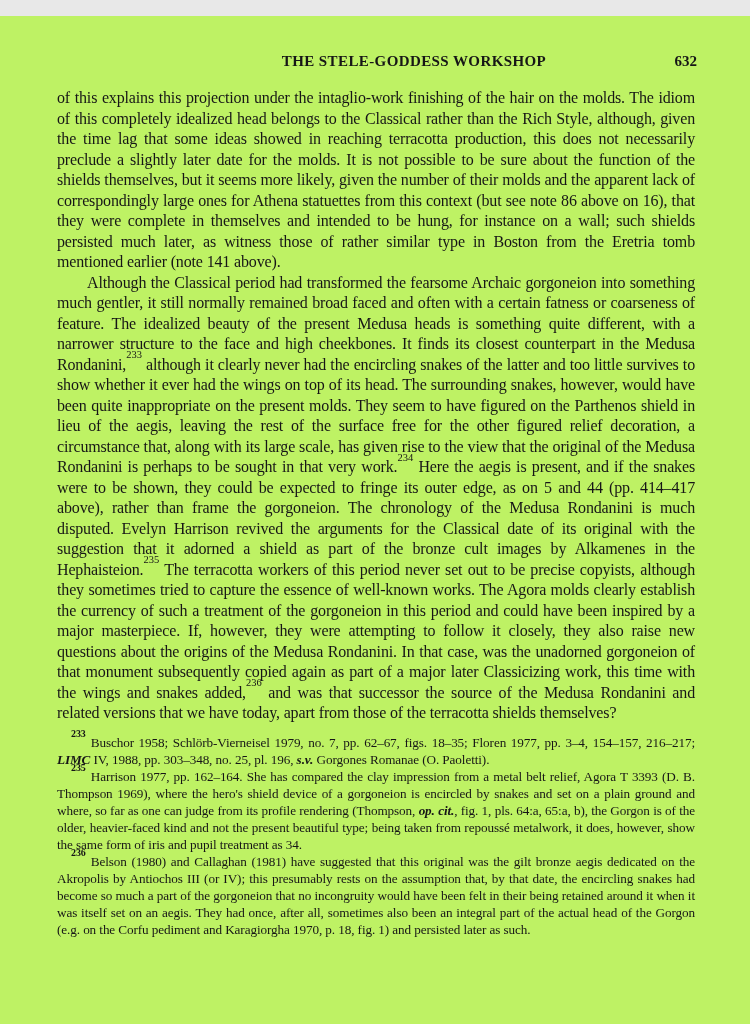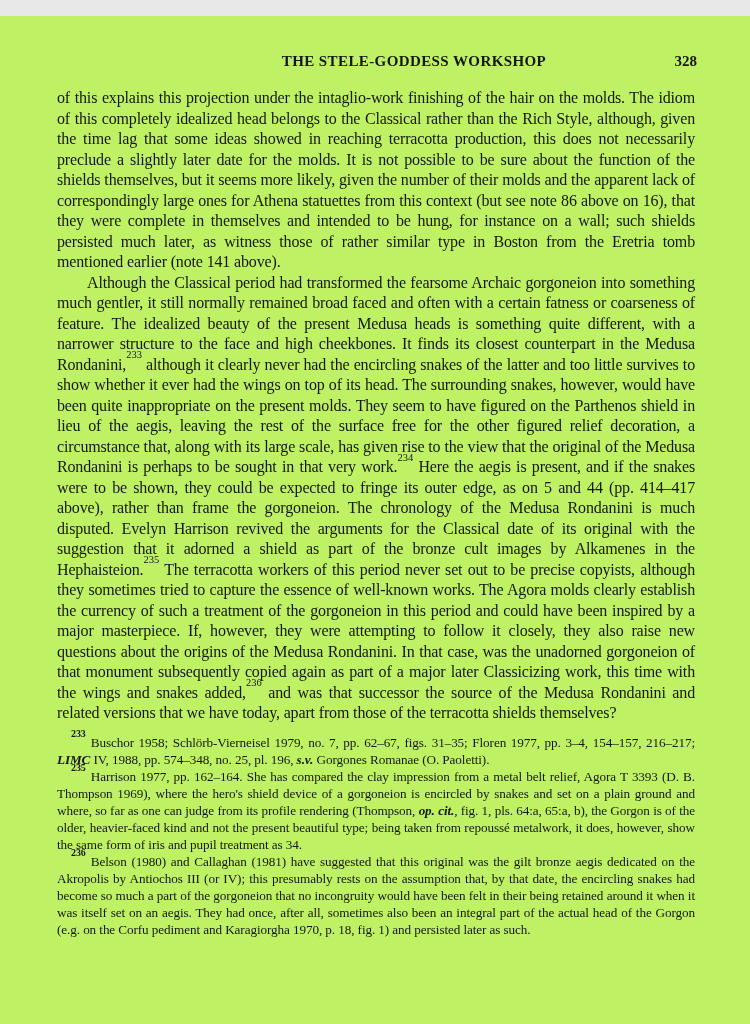--- a/index.html
+++ b/index.html
@@ -49,26 +49,26 @@
     padding-right:5px;
   }
   b{font-weight:400;}
   i{font-style:italic;font-weight:bold;}
 </style>
 </head>
 <body>
 
 <div class="page">
   <div class="running-head">THE STELE-GODDESS WORKSHOP</div>
-  <div class="page-number">328</div>
+  <div class="page-number">632</div>
 
   <div class="text-block">
     <div id="paragraphs">
         <p class=""><span>of this explains this projection under the intaglio-work finishing of the hair on the molds.  The idiom of this completely idealized head belongs to the Classical rather than the Rich Style, although, given the time lag that some ideas showed in reaching terracotta production, this does not necessarily preclude a slightly later date for the molds.  It is not possible to be sure about the function of the shields themselves, but it seems more likely, given the number of their molds and the apparent lack of correspondingly large ones for Athena statuettes from this context (but see note 86 above on </span><b>16</b><span>), that they were complete in themselves and intended to be hung, for instance on a wall; such shields persisted much later, as witness those of rather similar type in Boston from the Eretria tomb mentioned earlier (note 141 above).</span></p>
         <p class="indent"><span>Although the Classical period had transformed the fearsome Archaic gorgoneion into something much gentler, it still normally remained broad faced and often with a certain fatness or coarseness of feature.  The idealized beauty of the present Medusa heads is something quite different, with a narrower structure to the face and high cheekbones.  It finds its closest counterpart in the Medusa Rondanini,</span><sup class="fnref">233</sup><span> although it clearly never had the encircling snakes of the latter and too little survives to show whether it ever had the wings on top of its head.  The surrounding snakes, however, would have been quite inappropriate on the present molds.  They seem to have figured on the Parthenos shield in lieu of the aegis, leaving the rest of the surface free for the other figured relief decoration, a circumstance that, along with its large scale, has given rise to the view that the original of the Medusa Rondanini is perhaps to be sought in that very work.</span><sup class="fnref">234</sup><span>  Here the aegis is present, and if the snakes were to be shown, they could be expected to fringe its outer edge, as on </span><b>5</b><span> and </span><b>44</b><span> (pp. 414–417 above), rather than frame the gorgoneion.  The chronology of the Medusa Rondanini is much disputed.  Evelyn Harrison revived the arguments for the Classical date of its original with the suggestion that it adorned a shield as part of the bronze cult images by Alkamenes in the Hephaisteion.</span><sup class="fnref">235</sup><span>  The terracotta workers of this period never set out to be precise copyists, although they sometimes tried to capture the essence of well-known works.  The Agora molds clearly establish the currency of such a treatment of the gorgoneion in this period and could have been inspired by a major masterpiece.  If, however, they were attempting to follow it closely, they also raise new questions about the origins of the Medusa Rondanini.  In that case, was the unadorned gorgoneion of that monument subsequently copied again as part of a major later Classicizing work, this time with the wings and snakes added,</span><sup class="fnref">236</sup><span> and was that successor the source of the Medusa Rondanini and related versions that we have today, apart from those of the terracotta shields themselves?</span></p>
       </div>
     <div class="footnotes" id="footnotes">
-        <p class="footnote"><sup class="fn-num">233</sup><span>Buschor 1958; Schlörb-Vierneisel 1979, no. 7, pp. 62–67, figs. 31–35; Floren 1977, pp. 3–4, 154–157, 216–217; </span><i>LIMC</i><span> IV, 1988, pp. 574–348, no. 25, pl. 196, </span><i>s.v.</i><span> Gorgones Romanae (O. Paoletti).</span></p>
+        <p class="footnote"><sup class="fn-num">233</sup><span>Buschor 1958; Schlörb-Vierneisel 1979, no. 7, pp. 62–67, figs. 18–35; Floren 1977, pp. 3–4, 154–157, 216–217; </span><i>LIMC</i><span> IV, 1988, pp. 303–348, no. 25, pl. 196, </span><i>s.v.</i><span> Gorgones Romanae (O. Paoletti).</span></p>
         <p class="footnote"><sup class="fn-num">235</sup><span>Harrison 1977, pp. 162–164.  She has compared the clay impression from a metal belt relief, Agora T 3393 (D. B. Thompson 1969), where the hero's shield device of a gorgoneion is encircled by snakes and set on a plain ground and where, so far as one can judge from its profile rendering (Thompson, </span><i>op. cit.</i><span>, fig. 1, pls. 64:a, 65:a, b), the Gorgon is of the older, heavier-faced kind and not the present beautiful type; being taken from repoussé metalwork, it does, however, show the same form of iris and pupil treatment as </span><b>34</b><span>.</span></p>
         <p class="footnote"><sup class="fn-num">236</sup><span>Belson (1980) and Callaghan (1981) have suggested that this original was the gilt bronze aegis dedicated on the Akropolis by Antiochos III (or IV); this presumably rests on the assumption that, by that date, the encircling snakes had become so much a part of the gorgoneion that no incongruity would have been felt in their being retained around it when it was itself set on an aegis.  They had once, after all, sometimes also been an integral part of the actual head of the Gorgon (e.g. on the Corfu pediment and Karagiorgha 1970, p. 18, fig. 1) and persisted later as such.</span></p>
       </div>
   </div>
 </div>
 
 </body></html>

